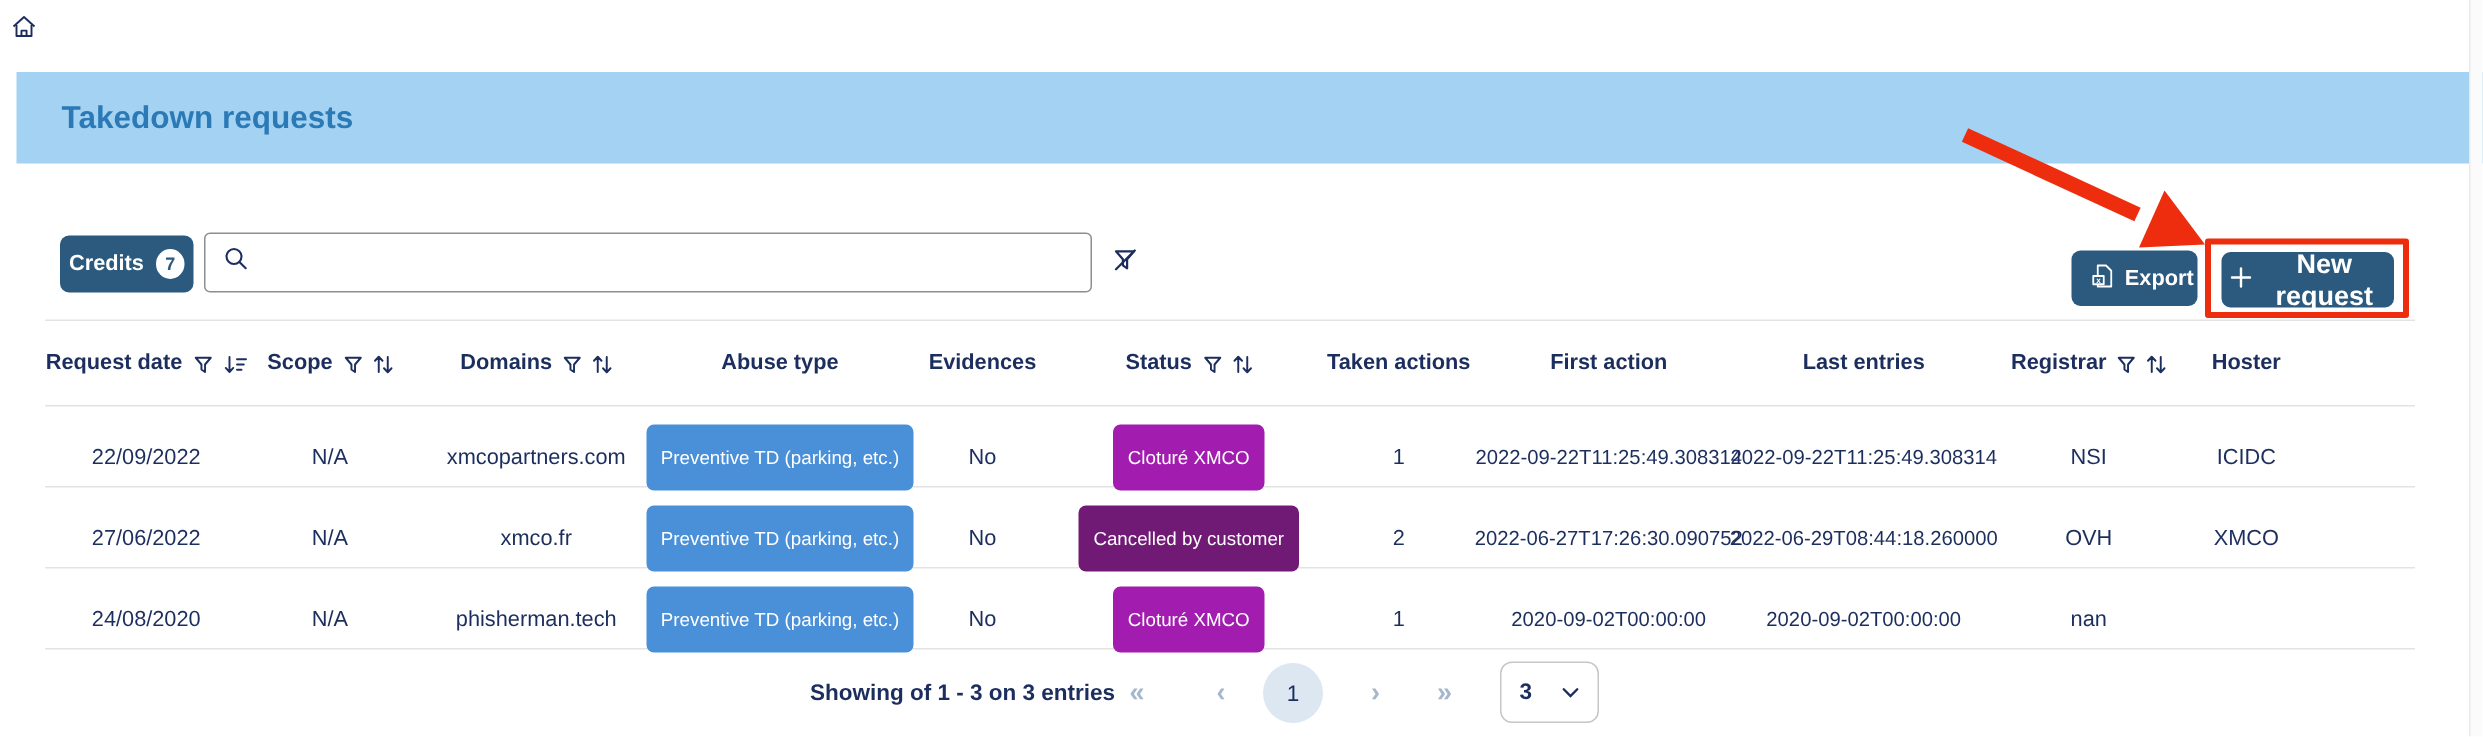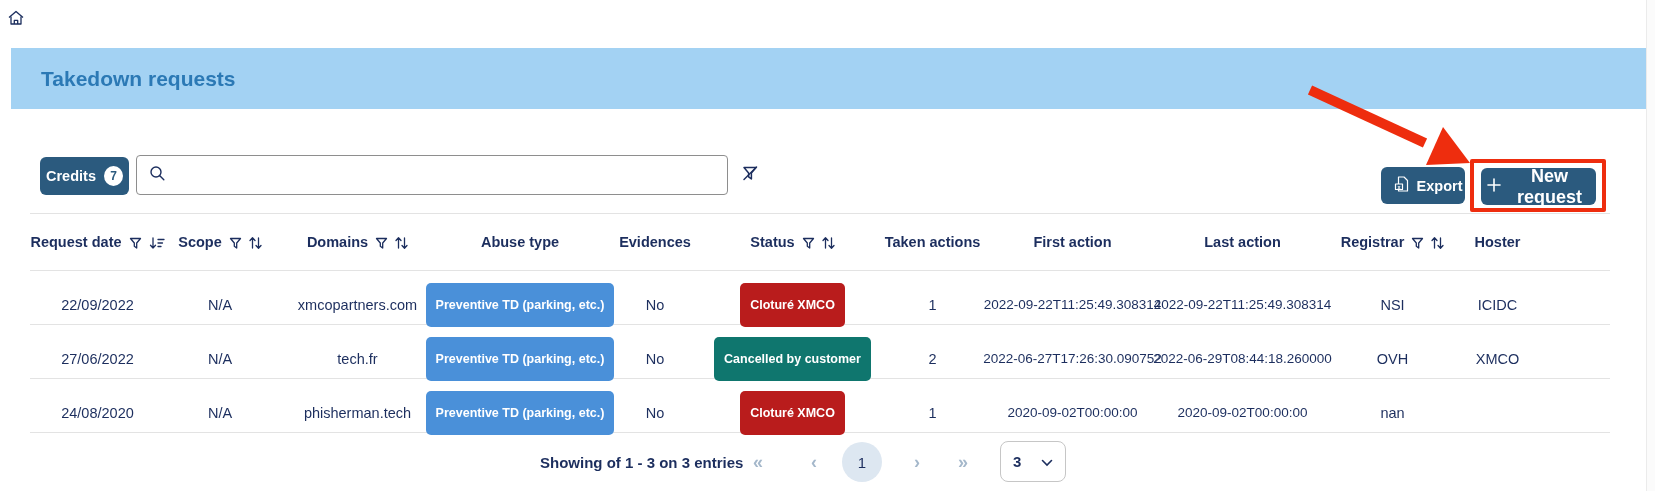--- a/index.html
+++ b/index.html
@@ -33,24 +33,24 @@
   
   .table{position:absolute;left:30px;top:213px;width:1580px;}
   .thead{display:flex;height:56px;align-items:center;border-top:1px solid #e3e3e3;border-bottom:1px solid #e3e3e3;}
   .th{display:flex;align-items:flex-end;justify-content:center;gap:7px;font-size:14.5px;font-weight:600;white-space:nowrap;}
   .hicon{display:flex;align-items:center;cursor:pointer;}
   .tr{display:flex;height:53px;align-items:center;border-bottom:1px solid #e3e3e3;}
   .td{display:flex;align-items:center;justify-content:center;font-size:14.5px;white-space:nowrap;margin-top:14px;}
   .td.c7,.td.c8{font-size:13.5px;}
   .c0{width:135px}.c1{width:110px}.c2{width:165px}.c3{width:160px}.c4{width:110px}
   .c5{width:165px}.c6{width:115px}.c7{width:165px}.c8{width:175px}.c9{width:125px}.c10{width:85px}
-  .badge{color:#fff;font-weight:700;font-size:12.5px;padding:15px 10px;border-radius:5px;white-space:nowrap;}
+  .badge{color:#fff;font-weight:400;font-size:12.5px;padding:15px 10px;border-radius:5px;white-space:nowrap;}
   .badge-blue{background:#4a90d9}
-  .badge-orange{background:#b91c1c}
-  .badge-navy{background:#0f766e}
+  .badge-orange{background:#a21caf}
+  .badge-navy{background:#701a75}
   
   .tfoot{position:relative;height:58px;border-bottom:1px solid #e3e3e3;}
   .showing{position:absolute;left:510px;top:50%;transform:translateY(-50%);font-size:15px;font-weight:600;}
   .pag{position:absolute;top:50%;transform:translateY(-50%);cursor:pointer;color:#a5b8cb;
     font-size:18px;font-weight:700;user-select:none;}
   .page-circle{position:absolute;left:812px;top:9px;width:40px;height:40px;border-radius:50%;background:#dde7f1;
     display:flex;align-items:center;justify-content:center;font-size:15px;color:#1c2e5e;cursor:pointer;}
   .size-select{position:absolute;left:970px;top:8px;width:66px;height:41px;border:1px solid #c6c6c6;border-radius:8px;
     display:flex;align-items:center;justify-content:space-between;padding:0 12px;box-sizing:border-box;
     font-size:15px;cursor:pointer;background:#fff;font-weight:600;}
@@ -182,21 +182,21 @@
           </svg>
         </span>
       </div>
       <div class="th c6">
         <span>Taken actions</span>
       </div>
       <div class="th c7">
         <span>First action</span>
       </div>
       <div class="th c8">
-        <span>Last action</span>
+        <span>Last entries</span>
       </div>
       <div class="th c9">
         <span>Registrar</span>
         <span class="hicon">
           <svg width="13" height="13" viewBox="0 0 13 13" fill="none" stroke="#1c2e5e" stroke-width="1.3" stroke-linejoin="round">
             <path d="M1.5 1.5h10L7.7 6v5L5.3 9.3V6z"></path>
           </svg>
         </span>
         <span class="hicon">
           <svg width="13" height="14" viewBox="0 0 13 14" fill="none" stroke="#1c2e5e" stroke-width="1.3" stroke-linecap="round" stroke-linejoin="round">
@@ -222,21 +222,21 @@
         </div>
         <div class="td c6">1</div>
         <div class="td c7">2022-09-22T11:25:49.308314</div>
         <div class="td c8">2022-09-22T11:25:49.308314</div>
         <div class="td c9">NSI</div>
         <div class="td c10">ICIDC</div>
       </div>
       <div class="tr">
         <div class="td c0">27/06/2022</div>
         <div class="td c1">N/A</div>
-        <div class="td c2">tech.fr</div>
+        <div class="td c2">xmco.fr</div>
         <div class="td c3">
           <span class="badge badge-blue">Preventive TD (parking, etc.)</span>
         </div>
         <div class="td c4">No</div>
         <div class="td c5">
           <span class="badge badge-navy">Cancelled by customer</span>
         </div>
         <div class="td c6">2</div>
         <div class="td c7">2022-06-27T17:26:30.090752</div>
         <div class="td c8">2022-06-29T08:44:18.260000</div>

